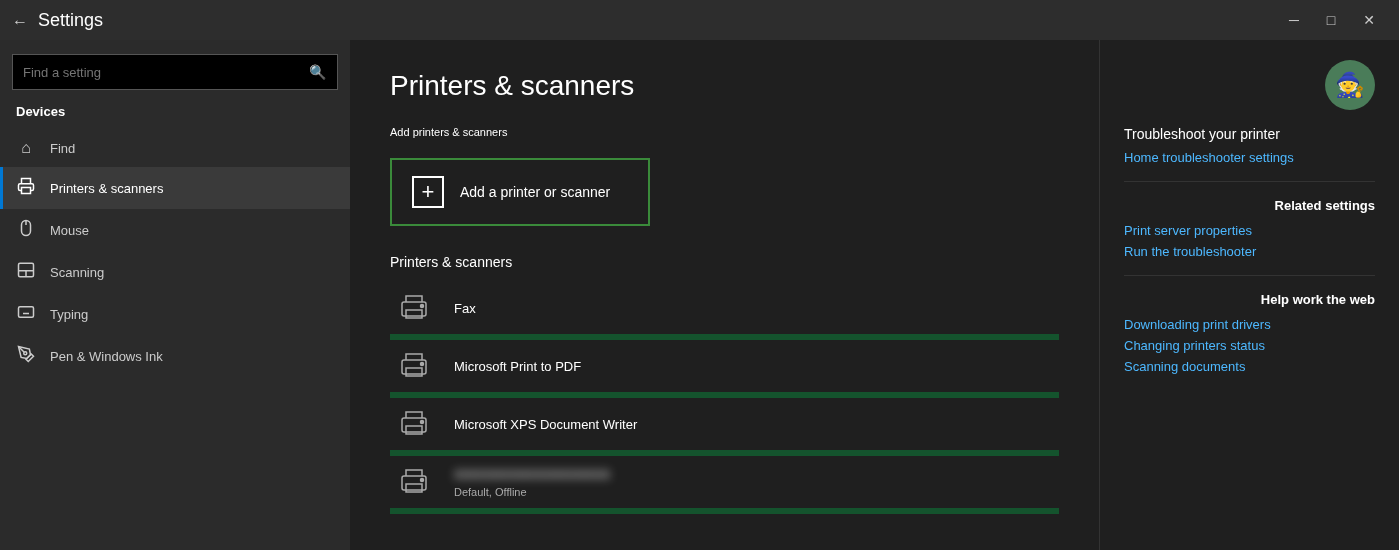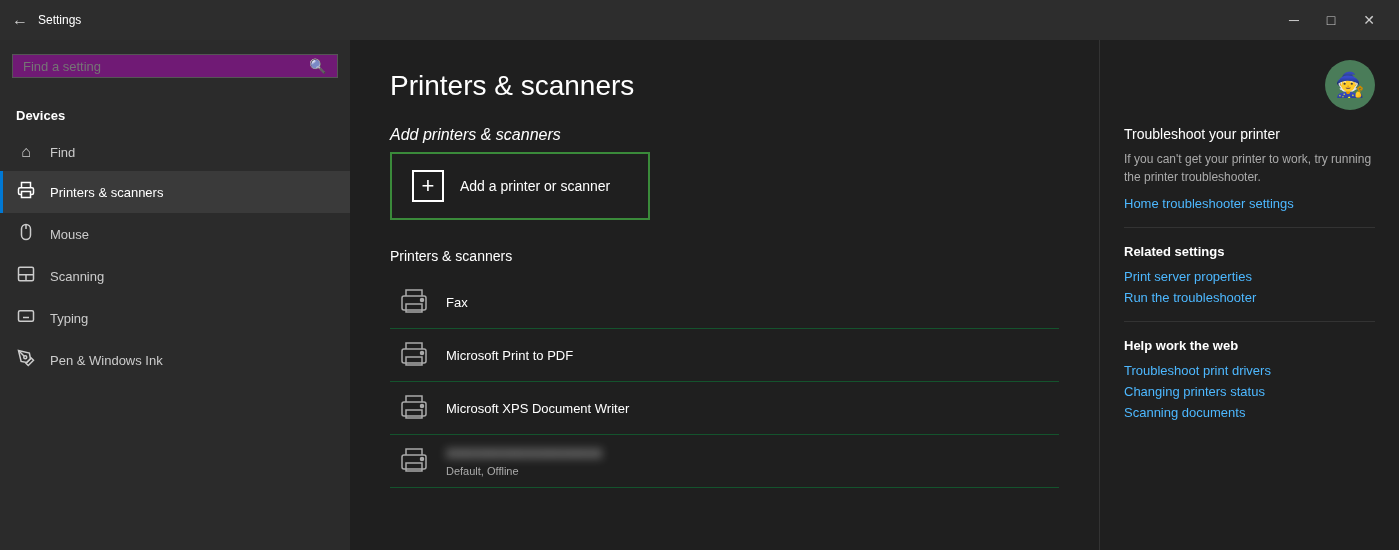--- a/index.html
+++ b/index.html
@@ -24,21 +24,21 @@
       flex-shrink: 0;
     }
     .titlebar-back {
       color: #ccc;
       font-size: 16px;
       margin-right: 10px;
       cursor: pointer;
     }
     .titlebar-title {
       color: #fff;
-      font-size: 12px;
+      font-size: 18px;
       flex: 1;
     }
     .titlebar-controls {
       display: flex;
       gap: 4px;
     }
     .titlebar-btn {
       background: none;
       border: none;
       color: #ccc;
@@ -63,44 +63,43 @@
       flex-shrink: 0;
       overflow-y: auto;
     }
 
     .sidebar-search {
       margin: 14px 12px 8px 12px;
     }
     .search-input-wrapper {
       display: flex;
       align-items: center;
-      background: #701a75;
+      background: #000000;
       border: 1px solid #555;
-      height: 24px;
+      height: 36px;
       padding: 0 10px;
     }
     .search-input-wrapper input {
       background: transparent;
       border: none;
       color: #ccc;
       font-size: 13px;
       flex: 1;
       outline: none;
     }
     .search-icon-svg {
       color: #aaa;
       font-size: 14px;
     }
 
     .sidebar-section-title {
       color: #fff;
       font-size: 13px;
       font-weight: 600;
       padding: 6px 16px 10px 16px;
-      margin-top: 16px;
     }
 
     .nav-item {
       display: flex;
       align-items: center;
       padding: 10px 16px;
       cursor: pointer;
       color: #ccc;
       font-size: 13px;
       gap: 14px;
@@ -135,25 +134,24 @@
     }
 
     .page-title {
       font-size: 28px;
       font-weight: 300;
       color: #fff;
       margin-bottom: 24px;
     }
 
     .section-title {
-      font-size: 16px;
+      font-size: 11px;
       font-weight: 400;
       color: #fff;
-      margin-bottom: 8px;
-      font-style: italic;
+      margin-bottom: 20px;
     }
 
     .add-printer-btn {
       display: flex;
       align-items: center;
       border: 2px solid #3a8a3a;
       background: transparent;
       color: #fff;
       padding: 16px 20px;
       cursor: pointer;
@@ -178,25 +176,25 @@
     .printers-section-title {
       font-size: 14px;
       color: #fff;
       margin-bottom: 12px;
     }
 
     .printer-item {
       display: flex;
       align-items: center;
       padding: 10px 8px;
-      gap: 16px;
+      gap: 24px;
       cursor: pointer;
       color: #ccc;
       font-size: 14px;
-      border-bottom: 1px solid #14532d;
+      border-bottom: 6px solid #14532d;
     }
     .printer-icon-svg {
       width: 32px;
       height: 32px;
       flex-shrink: 0;
     }
     .printer-info {
       display: flex;
       flex-direction: column;
     }
@@ -261,20 +259,21 @@
       border: none;
       border-top: 1px solid #333;
       margin: 16px 0;
     }
 
     .right-subsection-title {
       font-size: 13px;
       font-weight: 600;
       color: #fff;
       margin-bottom: 10px;
+      text-align: right;
     }
   </style>
 </head>
 <body>
 
 <div class="titlebar">
   <span class="titlebar-back">←</span>
   <span class="titlebar-title">Settings</span>
   <div class="titlebar-controls">
     <button class="titlebar-btn">─</button>
@@ -421,30 +420,29 @@
       </div>
     </div>
   </div>
 
   <div class="right-panel">
     <div class="avatar-container">
       <div class="avatar">🧙</div>
     </div>
 
     <div class="right-section-title">Troubleshoot your printer</div>
-    <div class="right-description">If you can't get your printer to work, try running the printer troubleshooter.</div>
     <a class="right-link">Home troubleshooter settings</a>
 
     <hr class="divider">
 
     <div class="right-subsection-title">Related settings</div>
     <a class="right-link">Print server properties</a>
     <a class="right-link">Run the troubleshooter</a>
 
     <hr class="divider">
 
     <div class="right-subsection-title">Help work the web</div>
-    <a class="right-link">Troubleshoot print drivers</a>
+    <a class="right-link">Downloading print drivers</a>
     <a class="right-link">Changing printers status</a>
     <a class="right-link">Scanning documents</a>
   </div>
 
 </div>
 
 </body></html>

